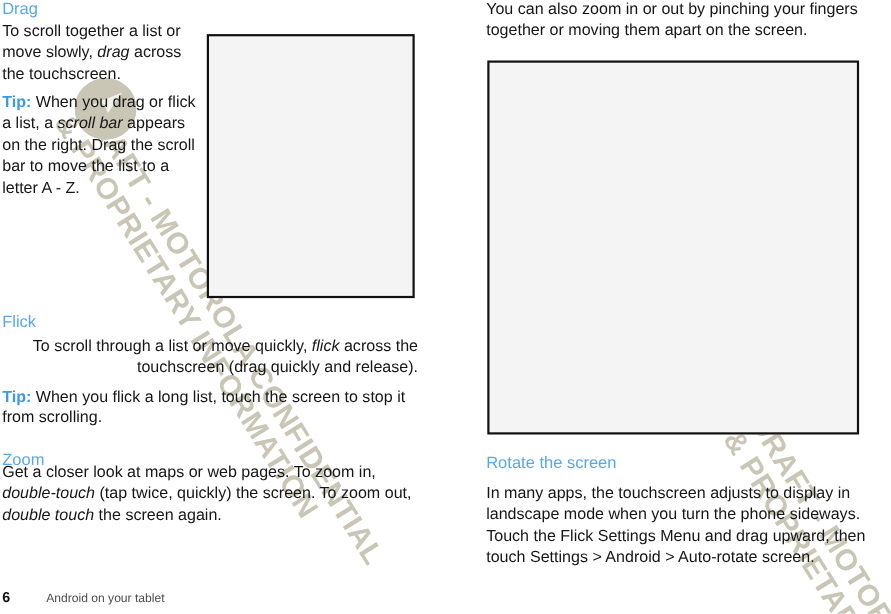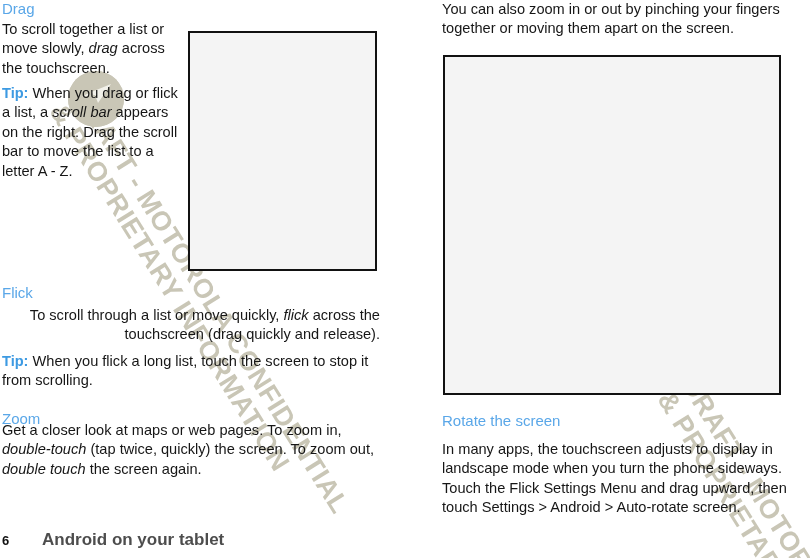--- a/index.html
+++ b/index.html
@@ -145,23 +145,22 @@
     align-items: baseline;
     z-index: 10;
   }
   .footer-page {
     font-size: 13px;
     font-weight: bold;
     color: #111;
     width: 40px;
   }
   .footer-title {
-    font-size: 17px;
+    font-size: 11px;
     color: #4d4d4d;
-    font-weight: bold;
   }
 </style>
 </head>
 <body>
 
 <div id="page">
 
   <div class="wm-layer">
 
     <div class="wm-logo" id="wm1-logo">

